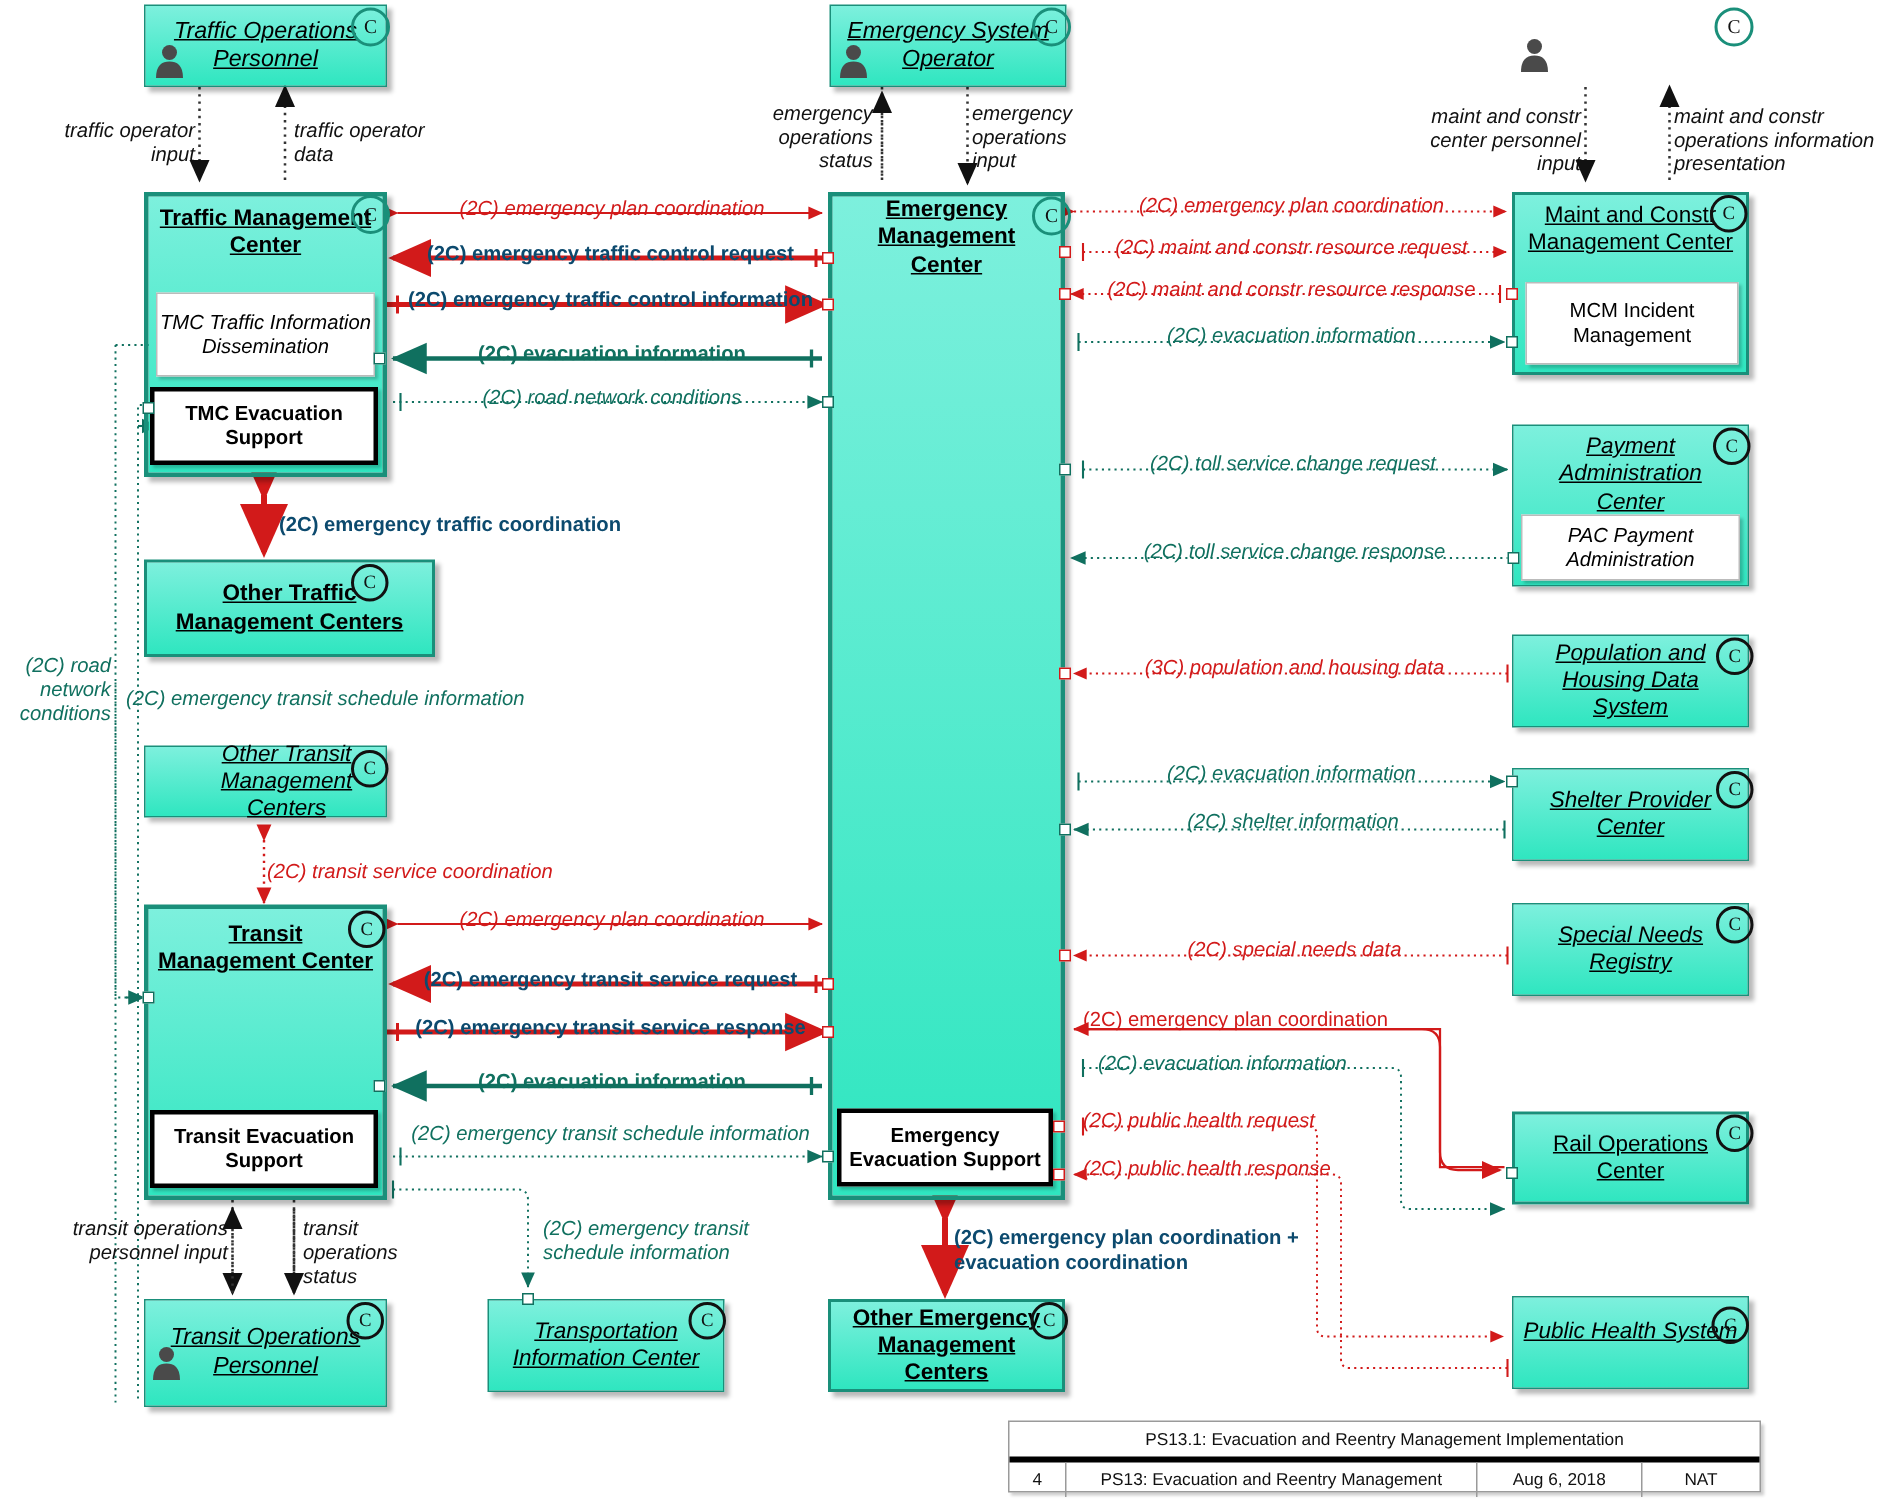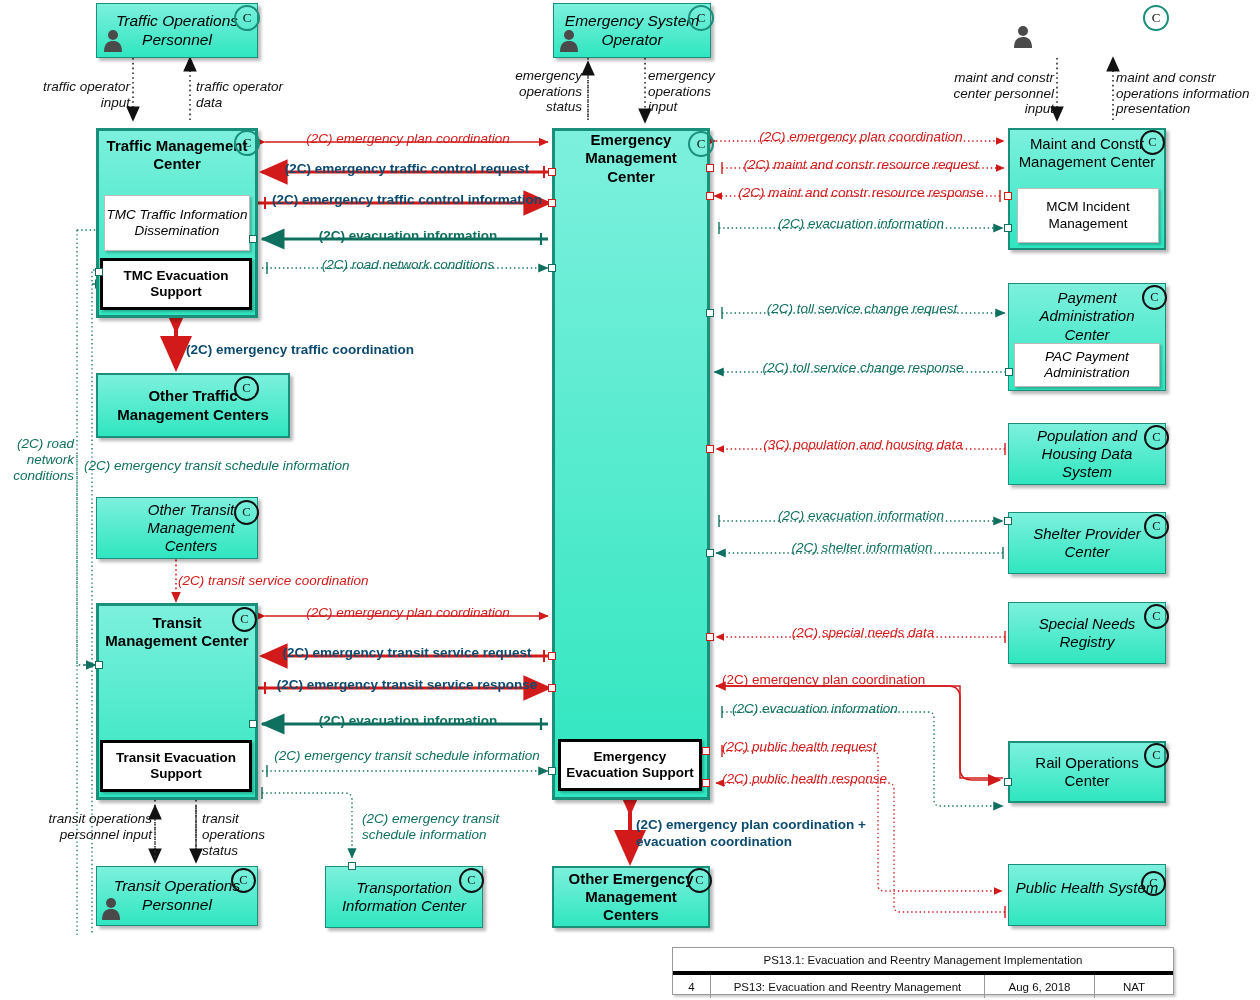--- a/index.html
+++ b/index.html
@@ -7,21 +7,21 @@
        font-family:"Liberation Sans","DejaVu Sans",sans-serif;
        -webkit-font-smoothing:antialiased;overflow:hidden;}
   #stage{position:absolute;left:0;top:0;width:1260px;height:1000px;}
   svg#wires{position:absolute;left:0;top:0;width:1260px;height:1000px;overflow:visible;}
 
   
   .ent{position:absolute;box-sizing:border-box;
        background:linear-gradient(180deg,#7df0dd 0%,#2fe6c0 100%);
        border:1px solid #1a8f7a;
        box-shadow:3px 3px 3px rgba(0,0,0,.28);
-       display:flex;align-items:center;justify-content:flex-start;text-align:center;}
+       display:flex;align-items:center;justify-content:flex-start;text-align:center;text-decoration:underline;}
   .ent .lbl{display:block;width:100%;padding:0 6px;line-height:1.22;}
   .ent.italic .lbl{font-style:italic;}
   .ent.bold .lbl{font-weight:bold;}
   .ent.heavy{border:3px solid #1a8f7a;}
   .ent.thickline{border:2px solid #1a8f7a;}
 
   
   .cmark{position:absolute;border-radius:50%;
          display:flex;align-items:center;justify-content:center;
          font-family:"Liberation Serif","DejaVu Serif",serif;
@@ -222,36 +222,36 @@
     <span>TMC Traffic Information Dissemination</span>
   </div>
   <div class="port teal" style="left:249px;top:235px;"></div>
   <div class="port teal" style="left:95px;top:268px;"></div>
 
   <div class="ent thickline bold" style="left:96px;top:373px;width:194px;height:65px;font-size:15px;">
     <span class="lbl">Other Traffic Management Centers</span>
   </div>
   <div class="cmark dark" style="left:234px;top:376px;width:21px;height:21px;font-size:12.5px;">C</div>
 
-  <div class="ent italic" style="left:96px;top:497px;width:162px;height:62px;font-size:15px;padding-left:28px;">
+  <div class="ent italic" style="left:96px;top:497px;width:162px;height:48px;font-size:15px;padding-left:28px;">
     <span class="lbl">Other Transit Management Centers</span>
   </div>
   <div class="cmark dark" style="left:234px;top:500px;width:21px;height:21px;font-size:12.5px;">C</div>
 
   <div class="ent heavy bold" style="left:96px;top:603px;width:162px;height:197px;font-size:15px;align-items:flex-start;padding-top:8px;">
     <span class="lbl">Transit Management Center</span>
   </div>
   <div class="cmark dark" style="left:232px;top:607px;width:21px;height:21px;font-size:12.5px;">C</div>
   <div class="sub black-thick" style="left:100px;top:740px;width:152px;height:52px;font-size:13.5px;">
     <span>Transit Evacuation Support</span>
   </div>
   <div class="port teal" style="left:249px;top:720px;"></div>
   <div class="port teal" style="left:95px;top:661px;"></div>
 
-  <div class="ent italic" style="left:96px;top:866px;width:162px;height:60px;font-size:15.5px;">
+  <div class="ent italic" style="left:96px;top:866px;width:162px;height:72px;font-size:15.5px;">
     <span class="lbl">Transit Operations Personnel</span>
   </div>
   <div class="cmark dark" style="left:231px;top:868px;width:21px;height:21px;font-size:12.5px;">C</div>
   <svg class="person" style="left:100px;top:896px;" viewBox="0 0 22 24">
     <circle cx="11" cy="7" r="5" fill="#4a4a4a"></circle>
     <path d="M2,24 C2,15.5 6,13 11,13 C16,13 20,15.5 20,24 z" fill="#4a4a4a"></path>
   </svg>
 
   <div class="ent italic" style="left:325px;top:866px;width:158px;height:62px;font-size:15px;">
     <span class="lbl">Transportation Information Center</span>

